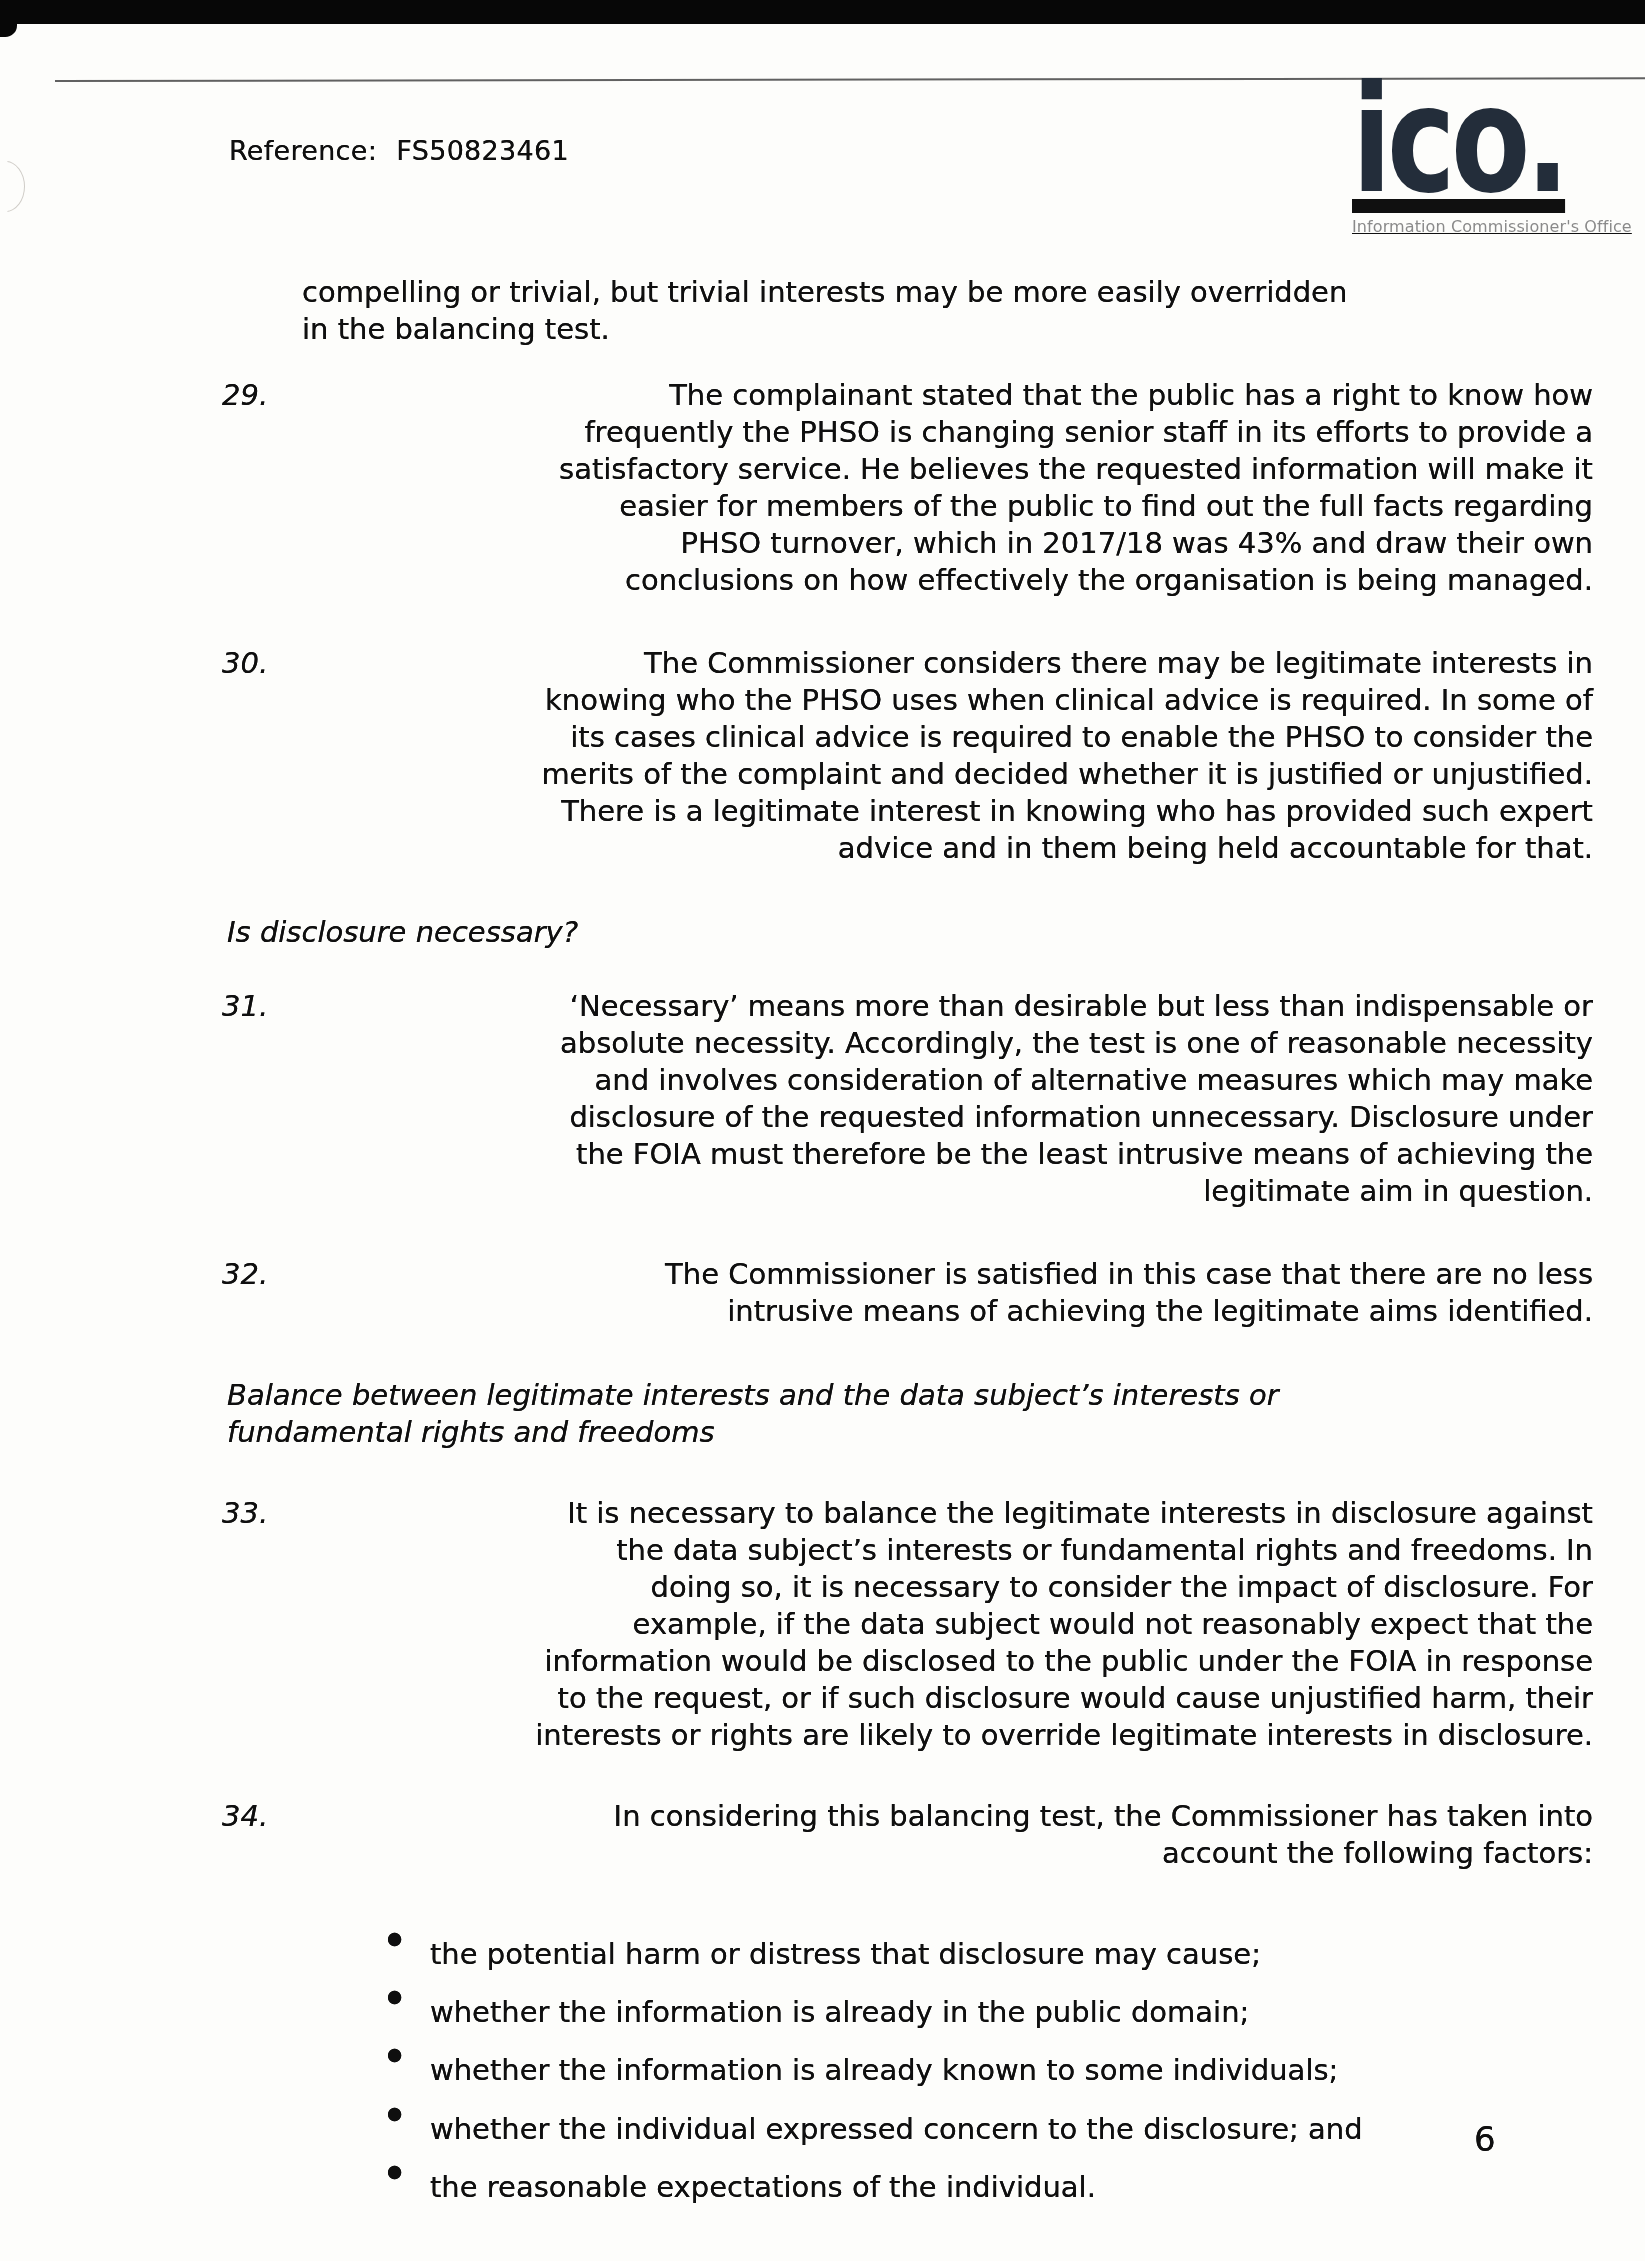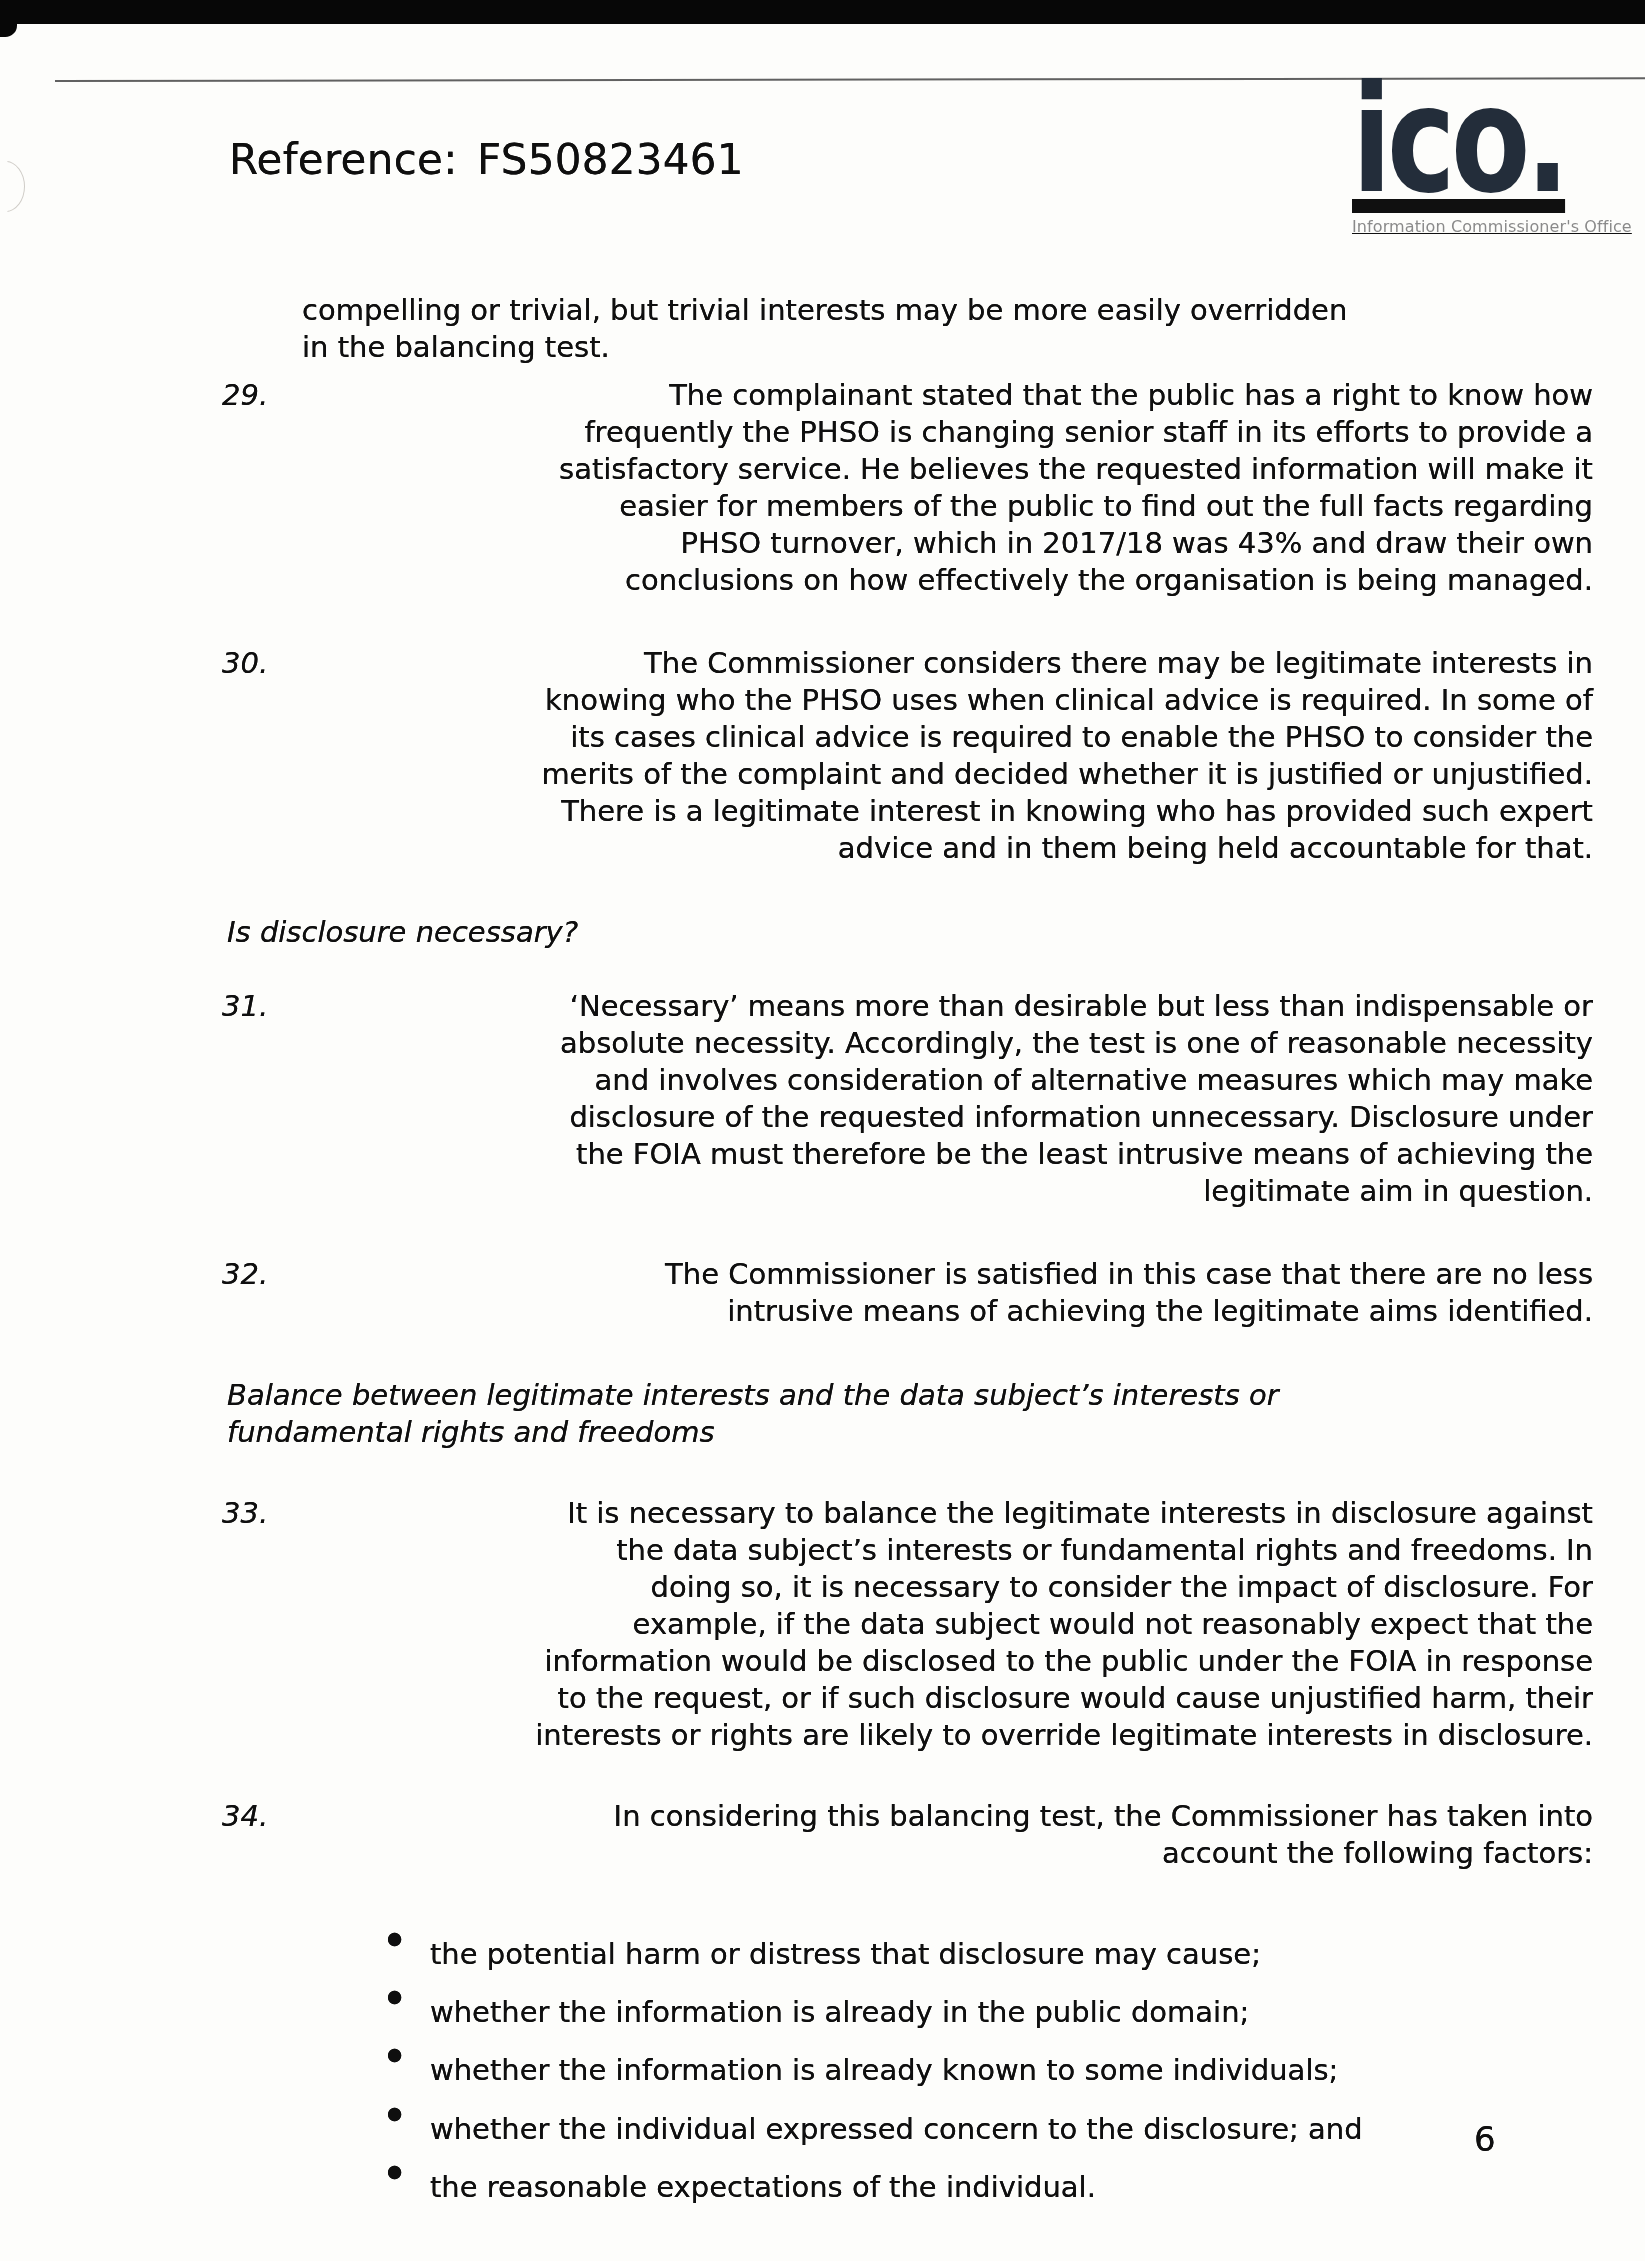--- a/index.html
+++ b/index.html
@@ -36,21 +36,21 @@
     position: absolute; left: -14px; top: 161px;
     width: 37px; height: 49px;
     border: 1.6px solid #a9a49c;
     border-radius: 50%;
     clip-path: inset(0 0 0 55%);
     opacity: 0.55;
   }
   
   .reference {
     position: absolute; left: 229px; top: 135px;
-    font-size: 42px; letter-spacing: 0.3px;
+    font-size: 27px; letter-spacing: 0.3px;
     display: flex; gap: 19.3px;
     color: #0f0f0f;
     text-shadow: 0 0 0.4px currentColor;
   }
   .logo {
     position: absolute; left: 1352px; top: 66px;
     width: 271px;
     text-decoration: underline;
   }
   .logo-wordmark {
@@ -67,21 +67,21 @@
     white-space: nowrap;
   }
   
   .doc-text {
     font-size: 29px; line-height: 37px;
     color: #0f0f0f;
     text-shadow: 0 0 0.4px currentColor;
   }
   .cont {
     position: absolute; left: 302px; top: 274px;
-    white-space: pre-line; width: 1283px; margin-top: 18px;
+    white-space: pre-line; width: 1283px;
   }
   .para {
     position: absolute; left: 222px;
     display: flex;
   }
   .pnum { flex: 0 0 88px; font-style: italic; }
   .ptext { white-space: pre-line; width: 1283px; text-align: right; }
   .heading {
     position: absolute; left: 227px;
     font-style: italic;

